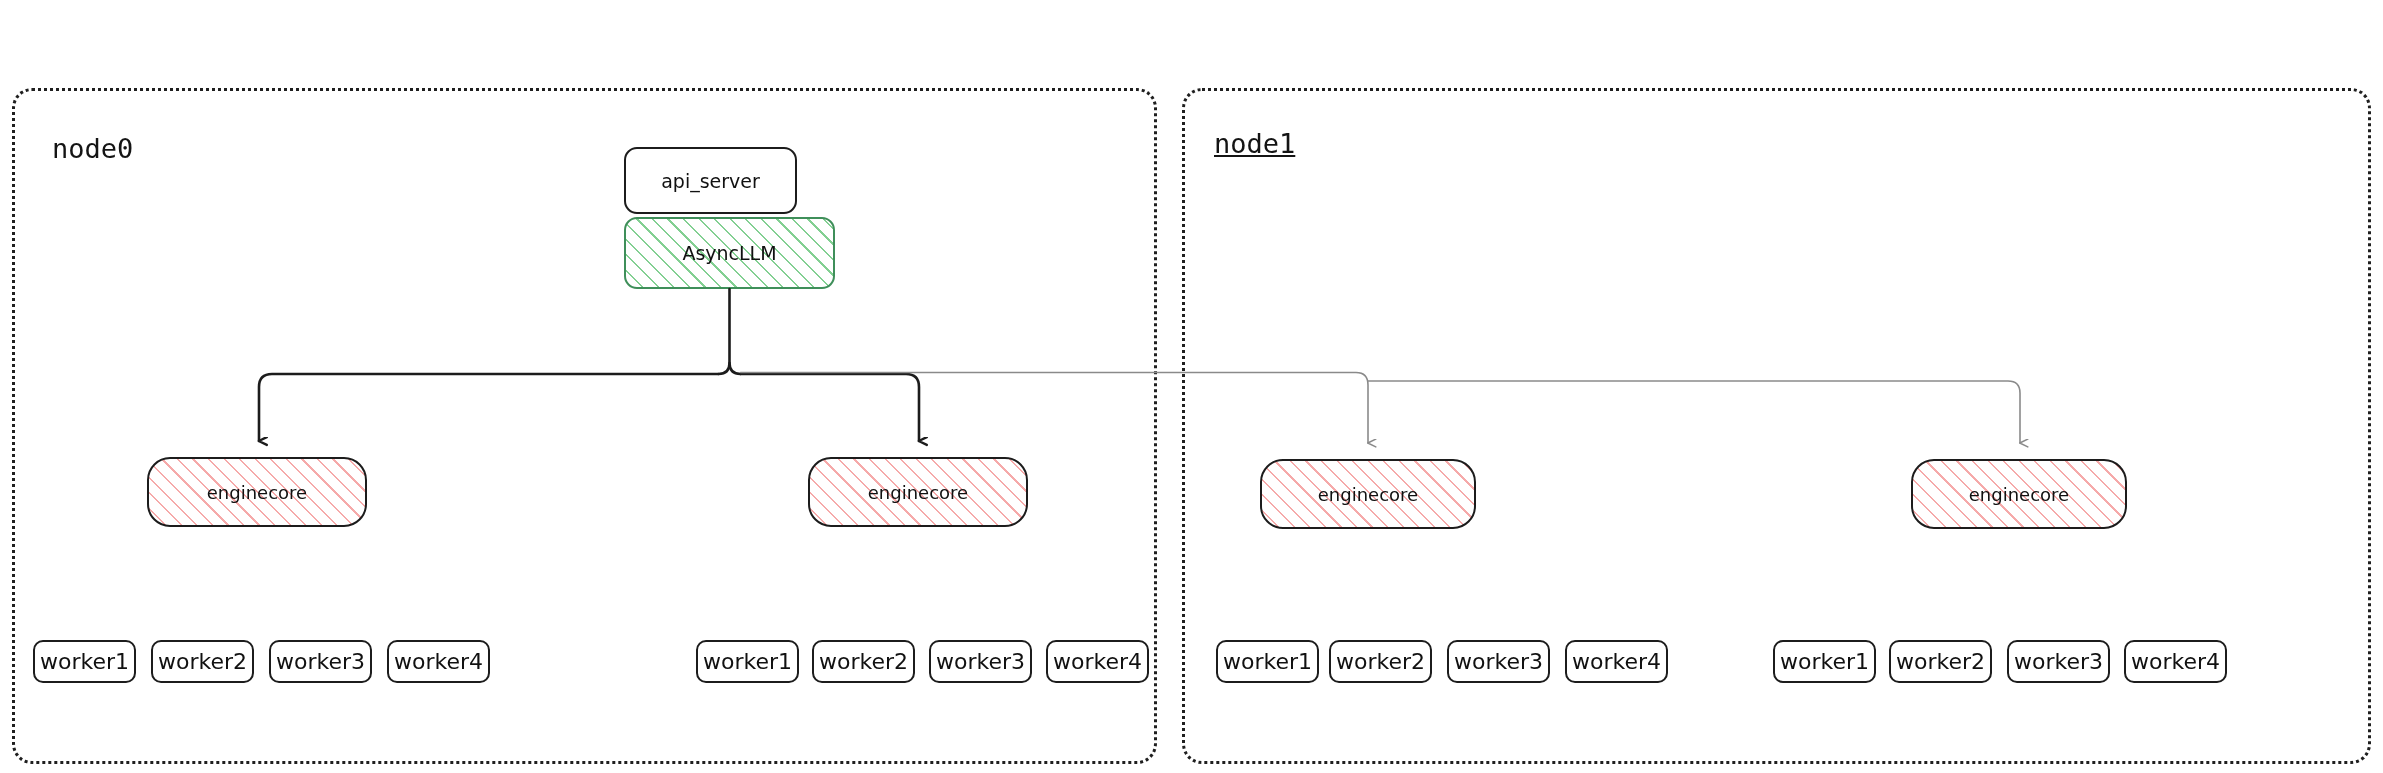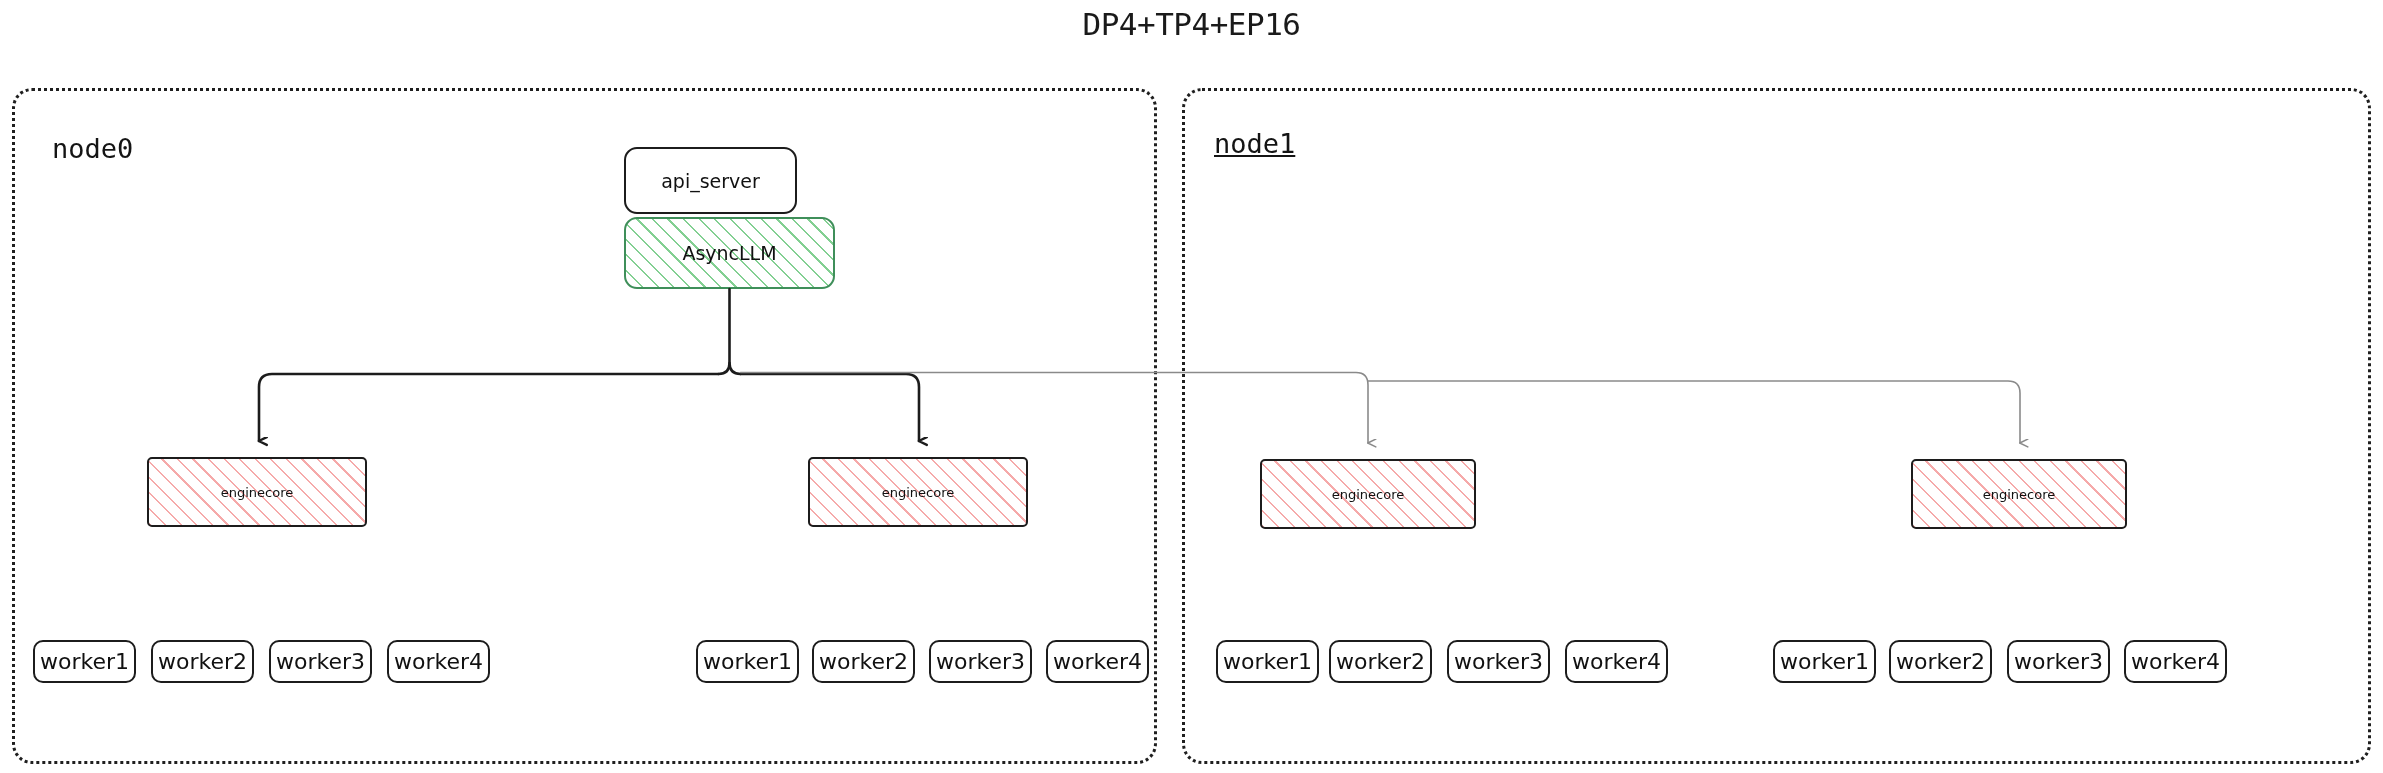--- a/index.html
+++ b/index.html
@@ -79,22 +79,22 @@
     background-image: repeating-linear-gradient(
         45deg,
         rgba(124, 205, 140, 0.95) 0px,
         rgba(124, 205, 140, 0.95) 1.6px,
         rgba(255, 255, 255, 0) 1.6px,
         rgba(255, 255, 255, 0) 11px
     );
   }
 
   .gbox.engine {
-    font-size: 13px;
-    border-radius: 5px;
+    font-size: 18px;
+    border-radius: 23px;
     border-color: #1c1c1c;
     background-color: #ffffff;
     background-image: repeating-linear-gradient(
         45deg,
         rgba(245, 165, 165, 0.95) 0px,
         rgba(245, 165, 165, 0.95) 1.6px,
         rgba(255, 255, 255, 0) 1.6px,
         rgba(255, 255, 255, 0) 11px
     );
   }
@@ -113,21 +113,20 @@
     width: 2383px;
     height: 773px;
     pointer-events: none;
   }
 </style>
 </head>
 <body>
 
 <div id="stage">
 
-  <div id="diagram-title">DP4+TP4+EP16</div>
 
   <div class="node-box" style="left:12px; top:88px; width:1145px; height:676px;"></div>
   <div class="node-label" style="left:44px; top:133px;margin-left:8px;">node0</div>
 
   <div class="node-box" style="left:1182px; top:88px; width:1189px; height:676px;"></div>
   <div class="node-label" style="left:1214px; top:128px;text-decoration:underline;">node1</div>
 
   <div class="gbox api" style="left:624px; top:147px; width:173px; height:67px;">api_server</div>
 
   <div class="gbox async" style="left:624px; top:217px; width:211px; height:72px;">AsyncLLM</div>

